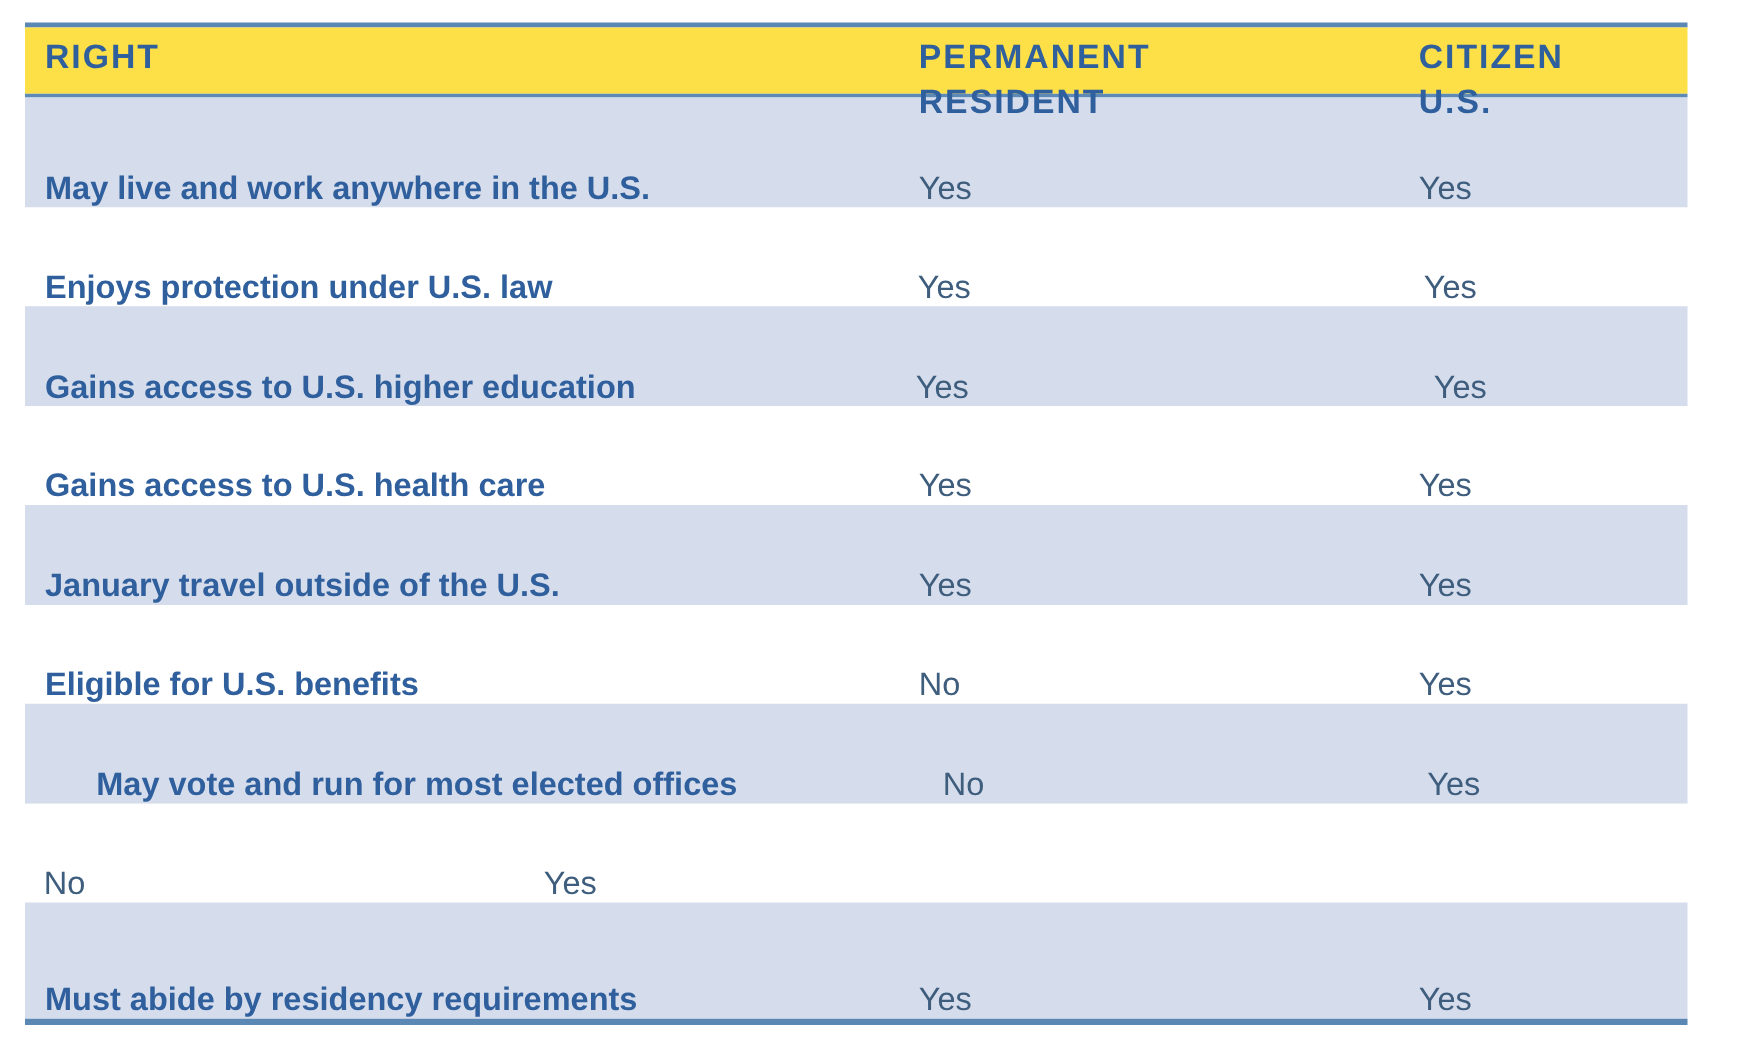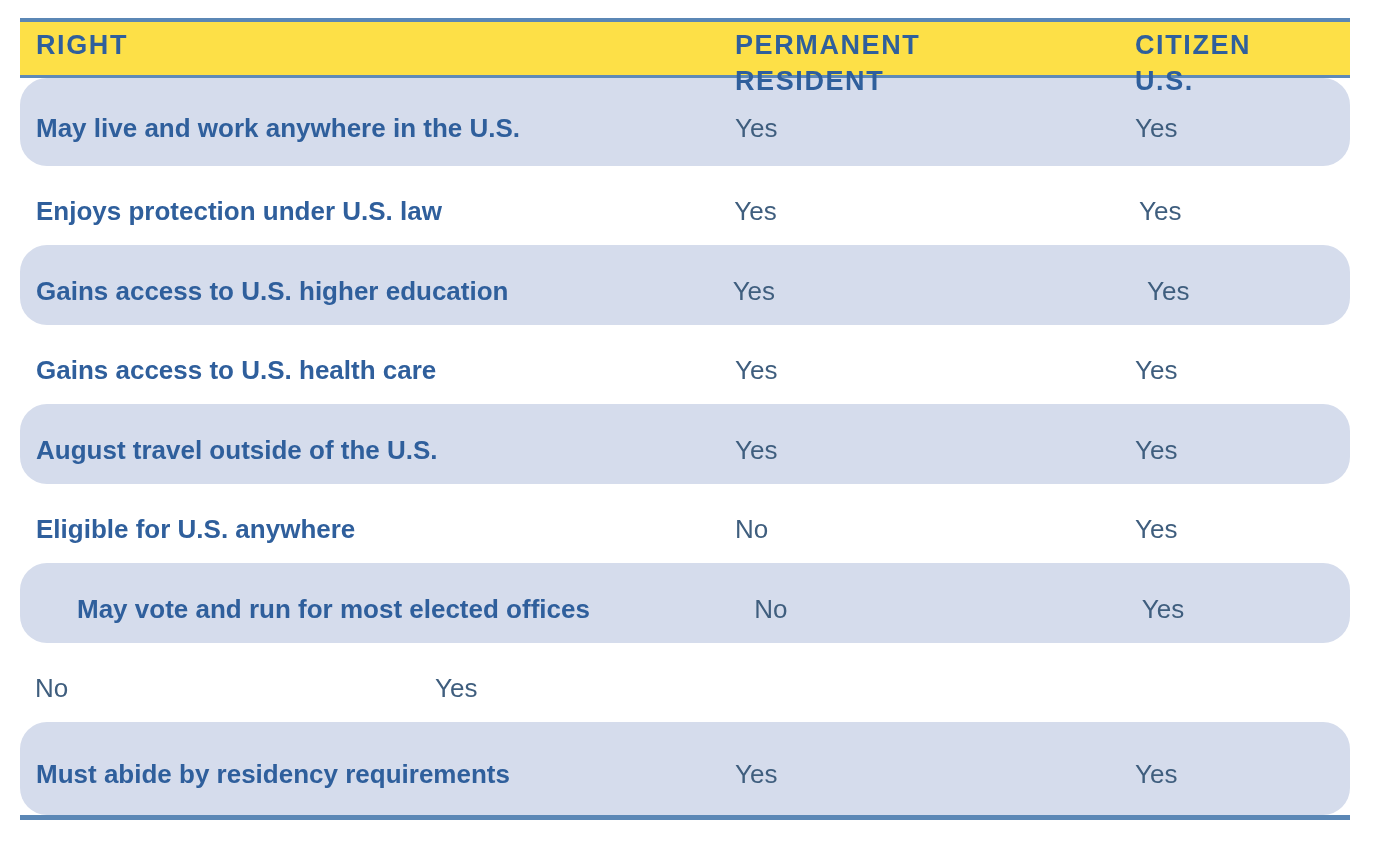--- a/index.html
+++ b/index.html
@@ -58,22 +58,21 @@
   .col-pr      { width: 400px; padding-left: 15px; }
   .col-cit     { width: 230px; padding-left: 15px; }
 
   
   .tbody { width: 100%; }
 
   .row {
     display: flex;
     width: 100%;
     box-sizing: border-box;
-    align-items: center;
-    border-radius: 27px;
+    align-items: flex-end;
   }
   .row.band  { background: #d5dcec; }
   .row.plain { background: #ffffff; }
 
   .cell-right {
     width: 700px;
     padding-left: 16px;
     box-sizing: border-box;
     color: #2f5f9c;
     font-weight: bold;
@@ -151,27 +150,27 @@
         <div class="cell-val cell-cit">Yes</div>
       </div>
 
       <div class="row plain h-4">
         <div class="cell-right">Gains access to U.S. health care</div>
         <div class="cell-val cell-pr">Yes</div>
         <div class="cell-val cell-cit">Yes</div>
       </div>
 
       <div class="row band h-5">
-        <div class="cell-right">August travel outside of the U.S.</div>
+        <div class="cell-right">January travel outside of the U.S.</div>
         <div class="cell-val cell-pr">Yes</div>
         <div class="cell-val cell-cit">Yes</div>
       </div>
 
       <div class="row plain h-6">
-        <div class="cell-right">Eligible for U.S. anywhere</div>
+        <div class="cell-right">Eligible for U.S. benefits</div>
         <div class="cell-val cell-pr">No</div>
         <div class="cell-val cell-cit">Yes</div>
       </div>
 
       <div class="row band h-7">
         <div class="cell-right">May vote and run for most elected offices</div>
         <div class="cell-val cell-pr">No</div>
         <div class="cell-val cell-cit">Yes</div>
       </div>
 

